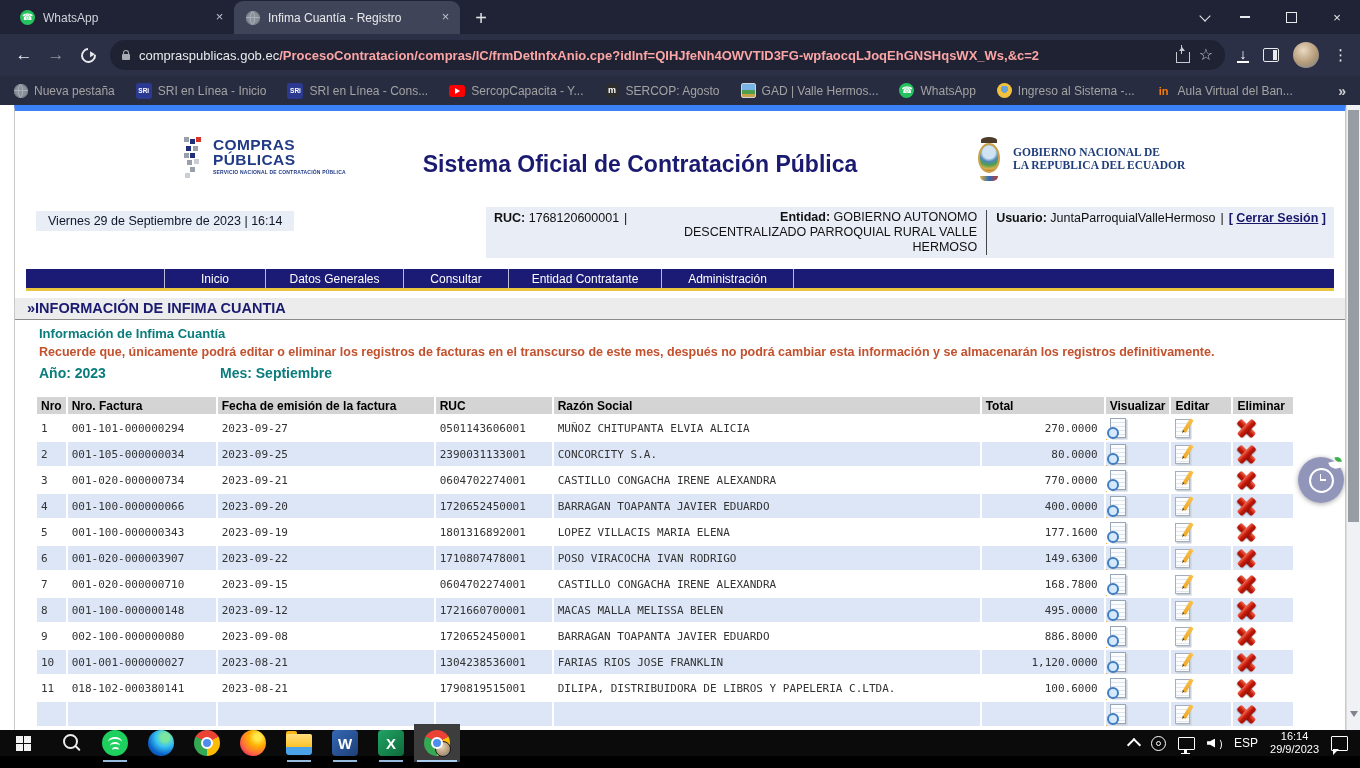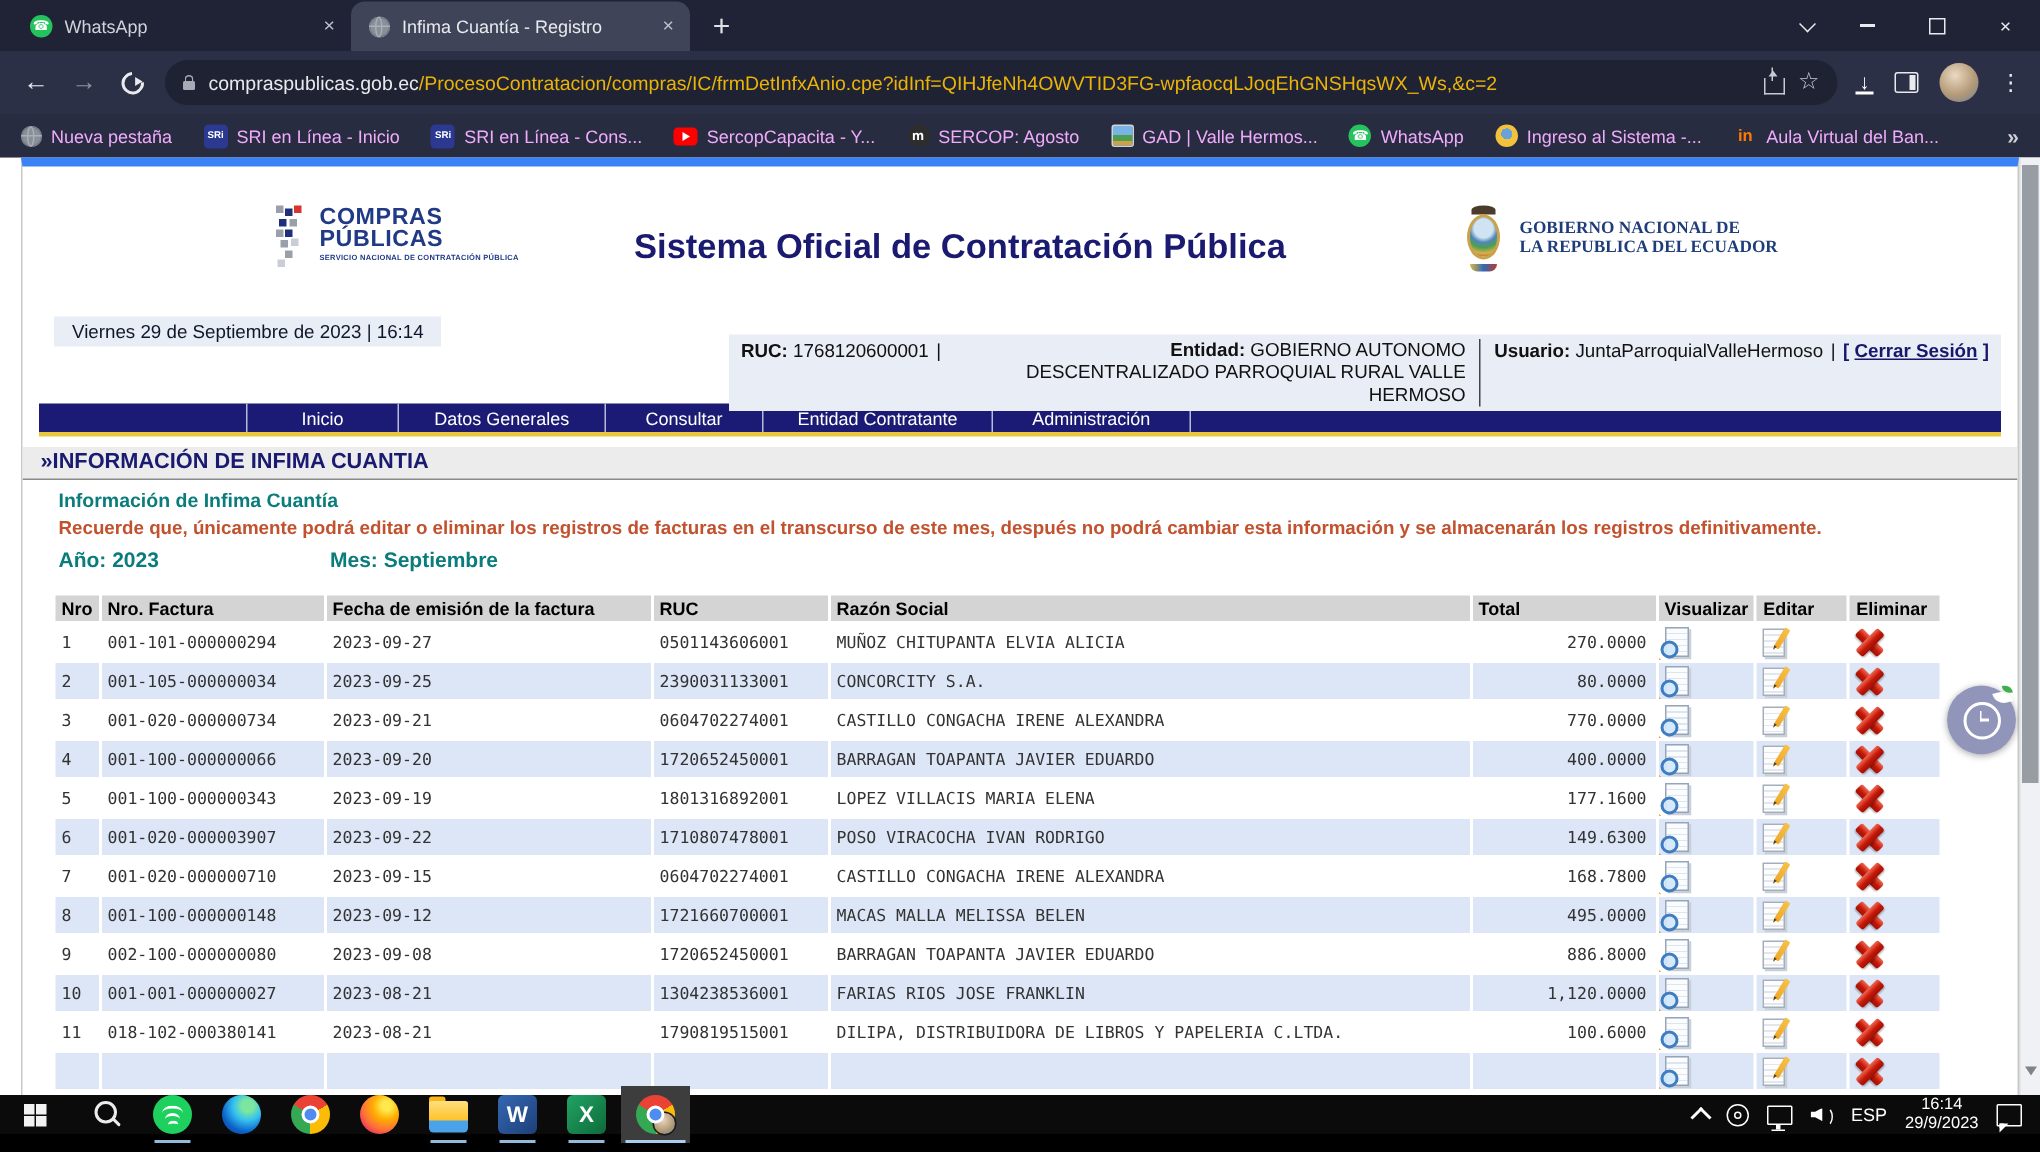--- a/index.html
+++ b/index.html
@@ -23,36 +23,36 @@
   .toolbar{height:42px;background:#2b3046;display:flex;align-items:center;padding:0 8px;flex:none;}
   .nav-ic{width:32px;height:32px;border-radius:50%;display:flex;align-items:center;justify-content:center;color:#e8eaed;font-size:17px;flex:none;}
   .nav-ic.fwd{color:#8f939e;}
   .reload-ic{width:11px;height:11px;border:2px solid #e8eaed;border-radius:50%;border-top-color:transparent;position:relative;transform:rotate(40deg);}
   .reload-ic::after{content:"";position:absolute;top:-3px;right:-1px;border:3px solid transparent;border-bottom:5px solid #e8eaed;transform:rotate(50deg);}
   .omnibox{flex:1;height:30px;background:#1e2233;border-radius:15px;margin:0 6px;display:flex;align-items:center;gap:9px;padding:0 12px;min-width:0;}
   .lock{width:8px;height:6px;background:#a6abb5;border-radius:1px;position:relative;margin-top:3px;flex:none;}
   .lock::before{content:"";position:absolute;top:-4px;left:1px;width:4px;height:4px;border:1.4px solid #a6abb5;border-bottom:none;border-radius:3px 3px 0 0;}
   .url{flex:1;font-size:13px;white-space:nowrap;overflow:hidden;}
   .url .host{color:#e8eaed;}
-  .url .path{color:#eab308;}
+  .url .path{color:#fca5a5;font-weight:bold;}
   .sh{width:12px;height:10px;border:1.5px solid #c6cad2;border-top:none;position:relative;margin-top:5px;flex:none;}
   .sh::after{content:"";position:absolute;left:4.2px;top:-7px;width:1.5px;height:9px;background:#c6cad2;}
   .sh::before{content:"";position:absolute;left:2px;top:-8px;border:3px solid transparent;border-bottom:4px solid #c6cad2;}
   .star{color:#c6cad2;font-size:16px;flex:none;line-height:14px;}
   .tb-right{display:flex;align-items:center;gap:14px;margin:0 4px 0 6px;}
   .dl{display:flex;flex-direction:column;align-items:center;color:#fff;font-weight:bold;}
   .dl .arr{font-size:14px;line-height:12px;}
   .dl .tray-bar{width:12px;height:2px;background:#fff;margin-top:1px;}
   .split{width:14px;height:12px;border:1.6px solid #e8eaed;border-radius:2px;position:relative;}
   .split::after{content:"";position:absolute;right:1px;top:1px;bottom:1px;width:4px;background:#e8eaed;}
   .avatar{width:26px;height:26px;border-radius:50%;background:radial-gradient(circle at 40% 32%,#ead9c2,#b49a78 55%,#6e7f95);}
   .dots{color:#e8eaed;font-size:15px;}
 
   .bmbar{height:29px;background:#282c40;display:flex;align-items:center;gap:21px;padding:0 14px;flex:none;}
-  .bm{display:flex;align-items:center;gap:6px;color:#f0abfc;font-size:12px;white-space:nowrap;}
+  .bm{display:flex;align-items:center;gap:6px;color:#a3a3a3;font-size:12px;white-space:nowrap;}
   .bmi{width:16px;height:16px;flex:none;display:flex;align-items:center;justify-content:center;box-sizing:border-box;}
   .ic-globe{width:14px;height:14px;border-radius:50%;background:#8a8f98;box-shadow:inset 0 0 0 1px #777c86;position:relative;overflow:hidden;}
   .ic-globe::after{content:"";position:absolute;left:0;right:0;top:6px;height:1.5px;background:#aab0ba;}
   .ic-globe::before{content:"";position:absolute;left:4px;top:0;bottom:0;width:5px;border:1.2px solid #aab0ba;border-radius:50%;box-sizing:border-box;}
   .ic-sri{background:#2b3990;border-radius:3px;color:#fff;font-weight:bold;font-size:6.5px;width:16px;height:16px;}
   .ic-sri::after{content:"SRi";}
   .ic-youtube{width:16px;height:12px;background:#f00;border-radius:3px;position:relative;}
   .ic-youtube::after{content:"";position:absolute;left:6px;top:3.2px;border:3px solid transparent;border-left:5px solid #fff;}
   .ic-sercop{width:15px;height:15px;border-radius:50%;background:#2d2d2d;color:#fff;font-weight:bold;font-size:9px;}
   .ic-sercop::after{content:"m";margin-top:-2px;}
@@ -83,21 +83,21 @@
   .crest{width:30px;height:44px;position:relative;}
   .crest::before{content:"";position:absolute;left:7px;top:0;width:16px;height:6px;background:#4a3b2a;border-radius:50% 50% 0 0;}
   .crest .oval{position:absolute;left:4px;top:6px;width:22px;height:30px;border-radius:50%;
     background:radial-gradient(circle at 50% 28%,#cfe3f2 0 30%,#4f86b8 45%,#4f9e4f 62%,#d8b24a 80%,#b5341f 100%);
     border:2px solid #caa24a;box-sizing:border-box;}
   .crest::after{content:"";position:absolute;left:6px;bottom:0;width:18px;height:5px;background:linear-gradient(90deg,#e3b53a,#2e6bb8,#c0392b);border-radius:0 0 6px 6px;}
   .gov-text{font-family:"Liberation Serif",serif;font-weight:bold;color:#1f3d7a;font-size:11.5px;line-height:13.5px;}
 
   .info-bar{position:relative;height:58px;}
   .date-box{position:absolute;left:10px;top:4px;background:#e9edf6;padding:3px 12px;font-size:12.5px;color:#0f172a;}
-  .sess-box{position:absolute;left:460px;right:0;top:0;background:#e9edf6;padding:3px 8px;font-size:12.5px;color:#111;display:flex;align-items:flex-start;box-sizing:border-box;min-height:48px;margin-top:16px;}
+  .sess-box{position:absolute;left:460px;right:0;top:0;background:#e9edf6;padding:3px 8px;font-size:12.5px;color:#111;display:flex;align-items:flex-start;box-sizing:border-box;min-height:48px;}
   .lbl{font-weight:bold;}
   .sess-ruc{white-space:nowrap;padding-top:1px;}
   .pipe{margin:0 5px;}
   .sess-ent{flex:1;text-align:right;line-height:15px;max-width:none;padding-left:30px;}
   .sess-ent .ent-wrap{display:inline-block;max-width:295px;text-align:right;}
   .vdiv{width:1px;background:#444;align-self:stretch;margin:0 9px;}
   .sess-user{white-space:nowrap;padding-top:1px;}
   .logout{color:#17176b;font-weight:bold;}
   .logout .ll{text-decoration:underline;cursor:pointer;}
 

